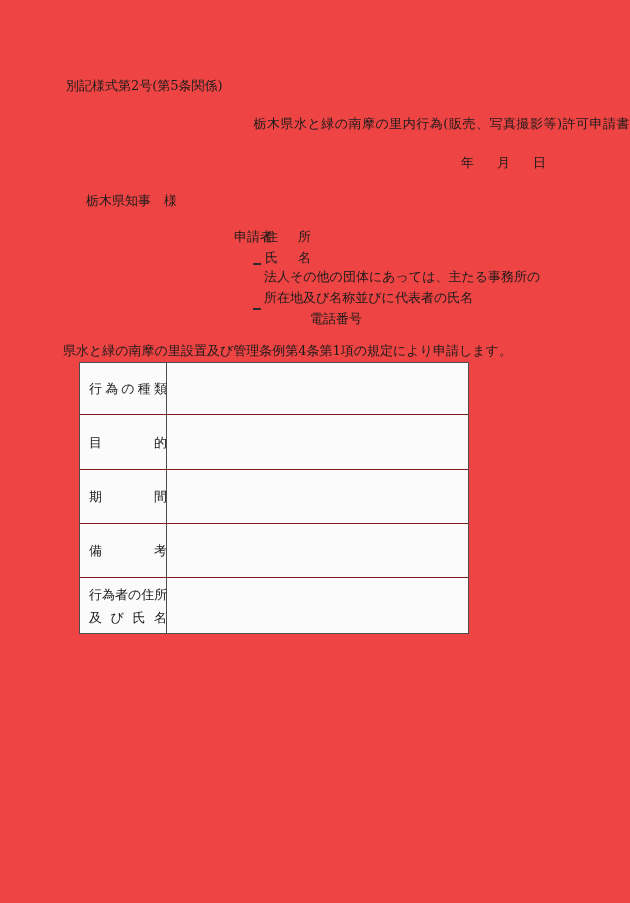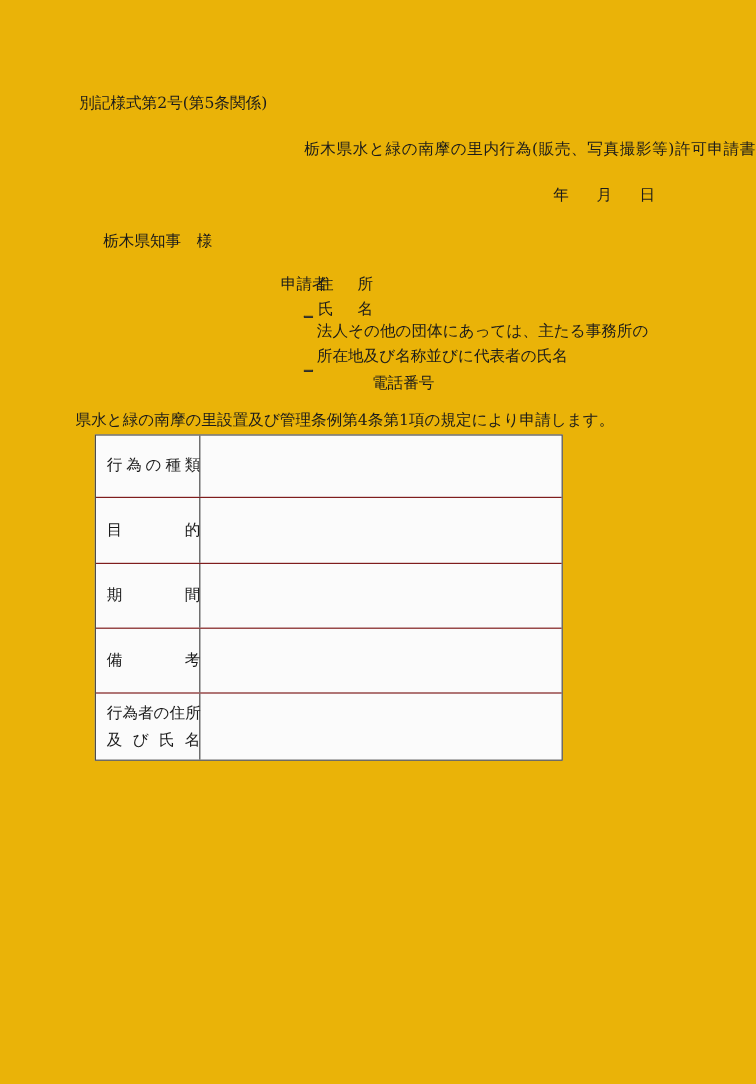--- a/index.html
+++ b/index.html
@@ -1,19 +1,19 @@
 <!DOCTYPE html>
 <html lang="ja"><head>
 <meta charset="utf-8">
 <style>
   html,body { margin:0; padding:0; background:#fbfbfb; }
   .page {
     position:relative;
     width:630px; height:903px;
-    background:#eab308;
+    background:#ef4444;
     font-family:"DejaVu Serif","Liberation Serif",serif;
     font-size:13px;
     color:#1b1b1b;
     overflow:hidden;
   }
   .abs { position:absolute; white-space:nowrap; }
 
   .form-number { left:66px; top:77px; }
   .form-title  { left:0; top:115px; width:630px; text-align:right; letter-spacing:0.5px; }
 

